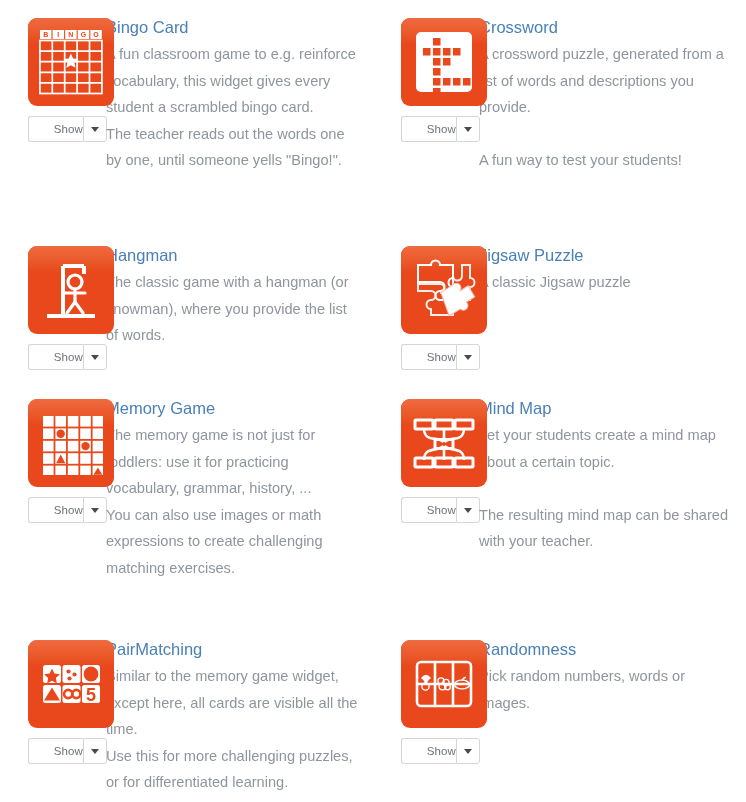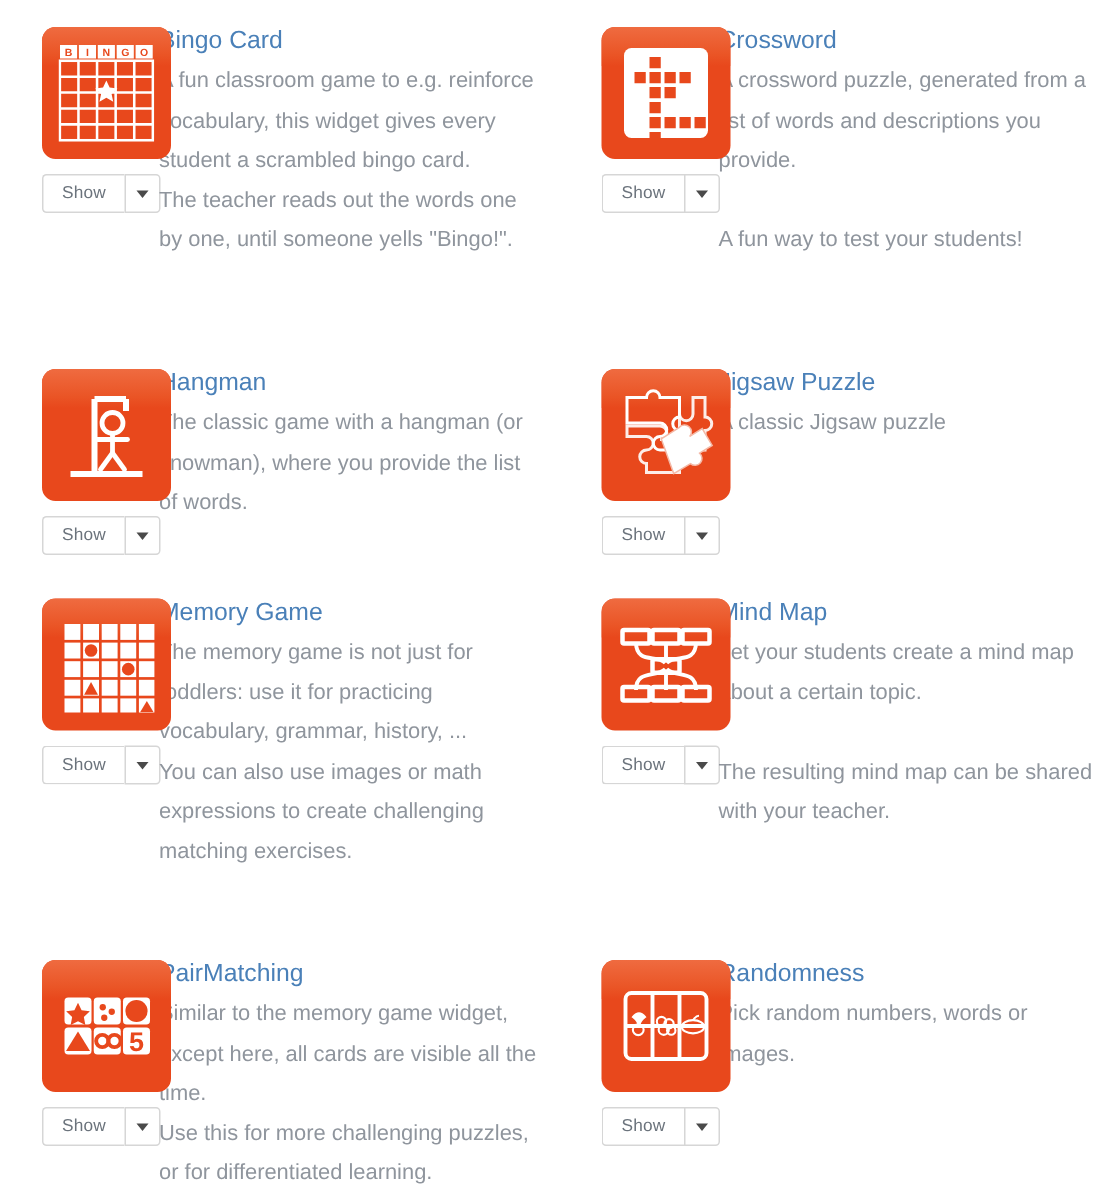--- a/index.html
+++ b/index.html
@@ -73,21 +73,21 @@
   .btn-main {
     flex: 1 1 auto;
     border: 1px solid #d6d6d6;
     border-right: none;
     border-radius: 3px 0 0 3px;
     background: #ffffff;
     color: #6b737c;
     font-size: 11.5px;
     font-family: "Liberation Sans", sans-serif;
     line-height: 24px;
-    text-align: center;
+    text-align: right;
     cursor: pointer;
     letter-spacing: .1px;
   }
   .btn-caret {
     width: 24px;
     border: 1px solid #d6d6d6;
     border-radius: 0 3px 3px 0;
     background: #ffffff;
     cursor: pointer;
     display: flex;

